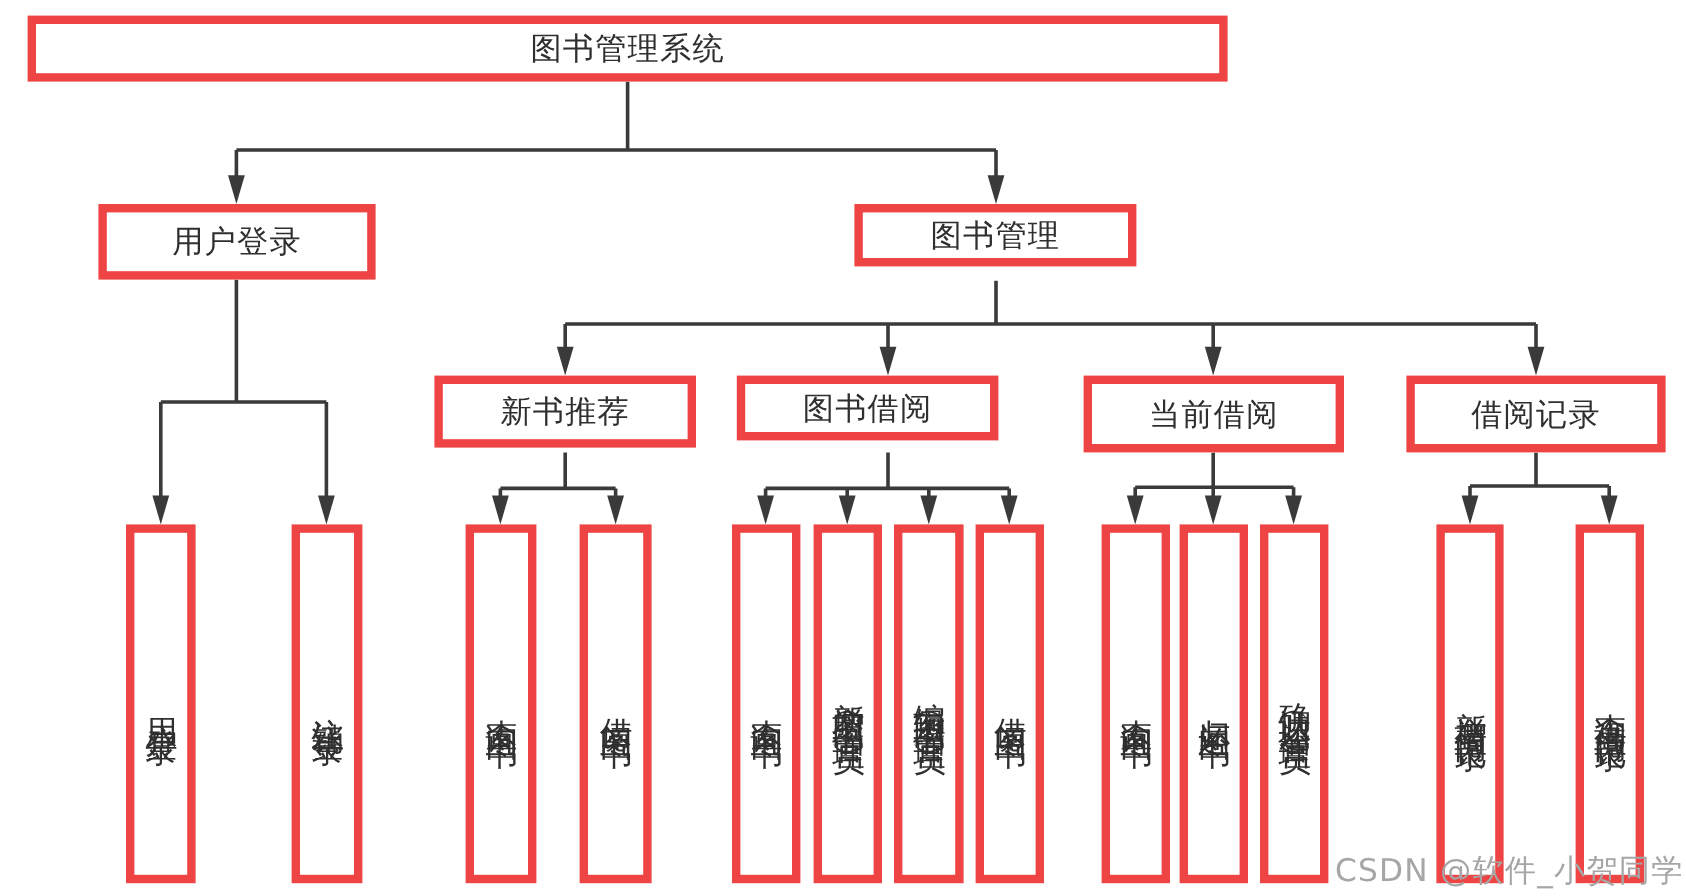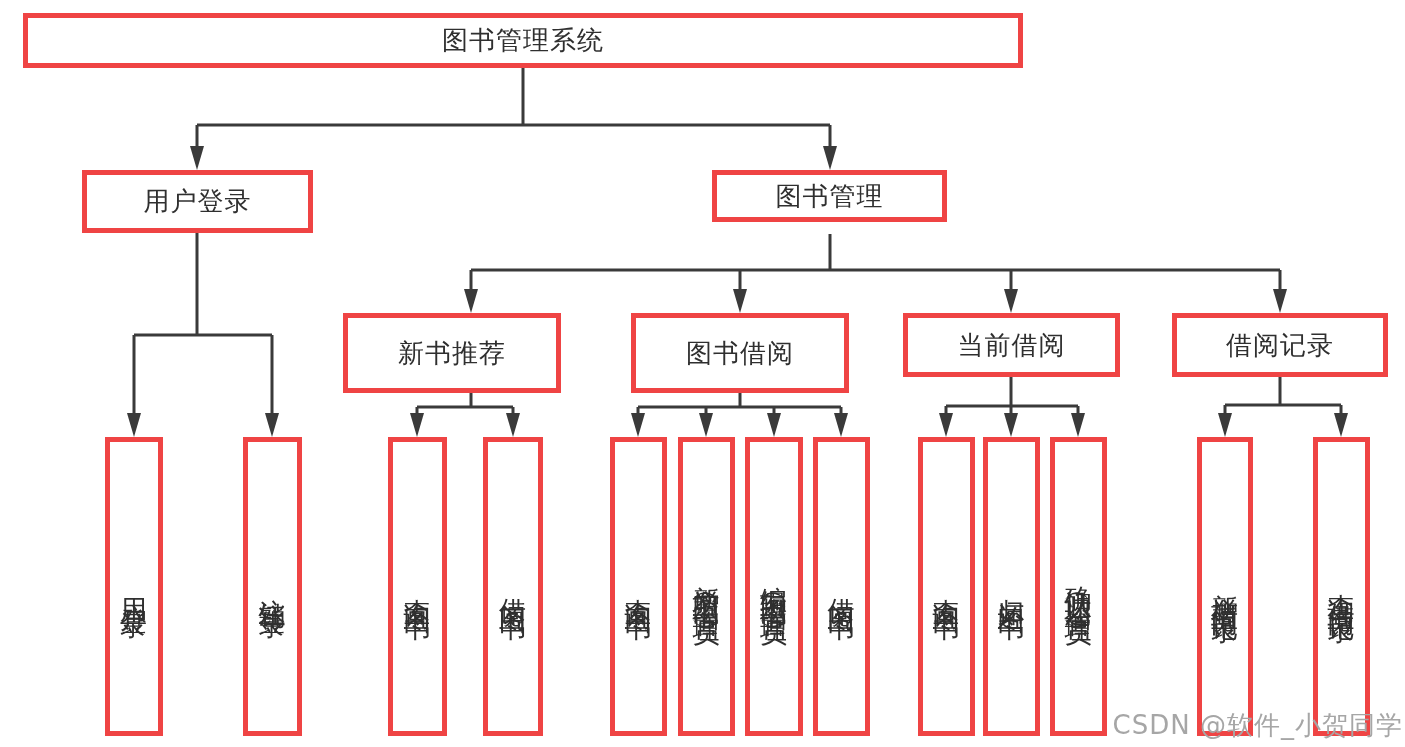--- a/index.html
+++ b/index.html
@@ -3,21 +3,21 @@
 <meta charset="utf-8">
 <style>
   html,body{margin:0;padding:0;background:#ffffff;}
   body{width:1405px;height:747px;overflow:hidden;font-family:"DejaVu Sans","Liberation Sans",sans-serif;}
   #canvas{position:relative;width:1405px;height:747px;background:#ffffff;}
   #connector-layer{position:absolute;left:0;top:0;z-index:1;}
   .box{
     position:absolute;
     box-sizing:border-box;
     background:#ffffff;
-    border:5px solid #ef4444;
+    border:7px solid #ef4444;
     display:flex;
     align-items:center;
     justify-content:center;
     color:#2f2f2f;
     z-index:2;
   }
   .box.h span{
     font-size:26px;
     letter-spacing:1px;
     white-space:nowrap;
@@ -92,24 +92,24 @@
     <span>图书管理系统</span>
   </div>
 
   <div class="box h" style="left:82px;top:170px;width:231px;height:63px">
     <span>用户登录</span>
   </div>
   <div class="box h" style="left:712px;top:170px;width:235px;height:52px">
     <span>图书管理</span>
   </div>
 
-  <div class="box h" style="left:343px;top:313px;width:218px;height:80px">
+  <div class="box h" style="left:362px;top:313px;width:218px;height:60px">
     <span>新书推荐</span>
   </div>
-  <div class="box h" style="left:631px;top:313px;width:218px;height:80px">
+  <div class="box h" style="left:614px;top:313px;width:218px;height:54px">
     <span>图书借阅</span>
   </div>
   <div class="box h" style="left:1172px;top:313px;width:216px;height:64px">
     <span>借阅记录</span>
   </div>
   <div class="box h" style="left:903px;top:313px;width:217px;height:64px">
     <span>当前借阅</span>
   </div>
 
   <div class="box v" style="left:105px;top:437px;width:58px;height:299px">

